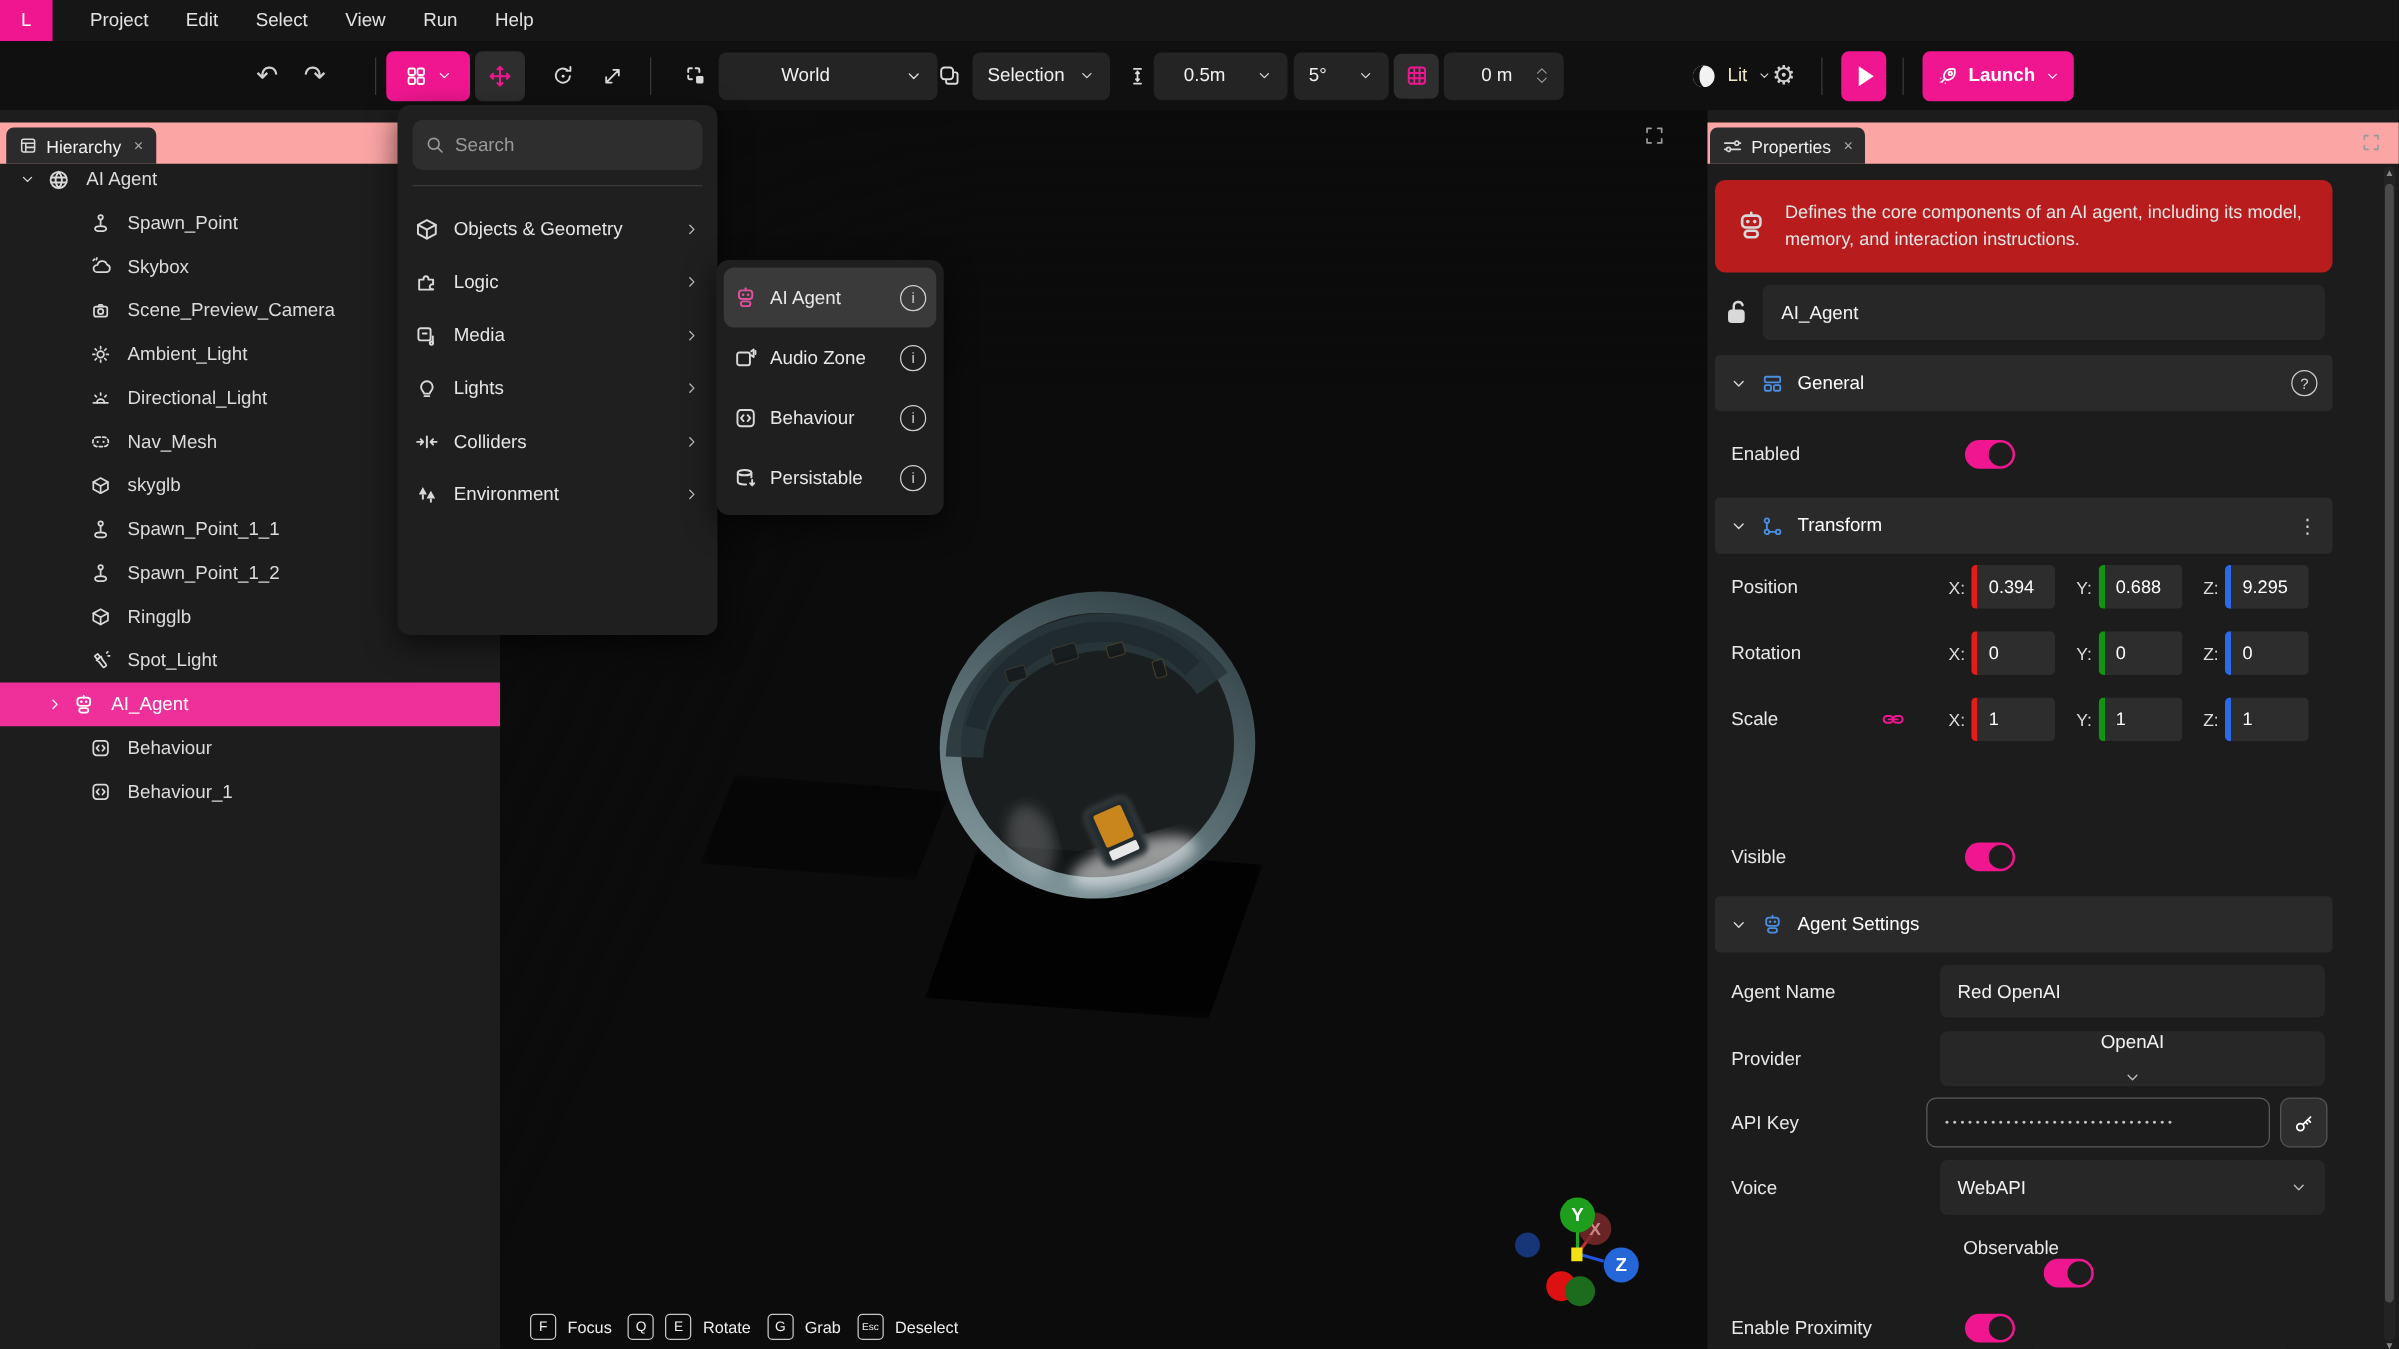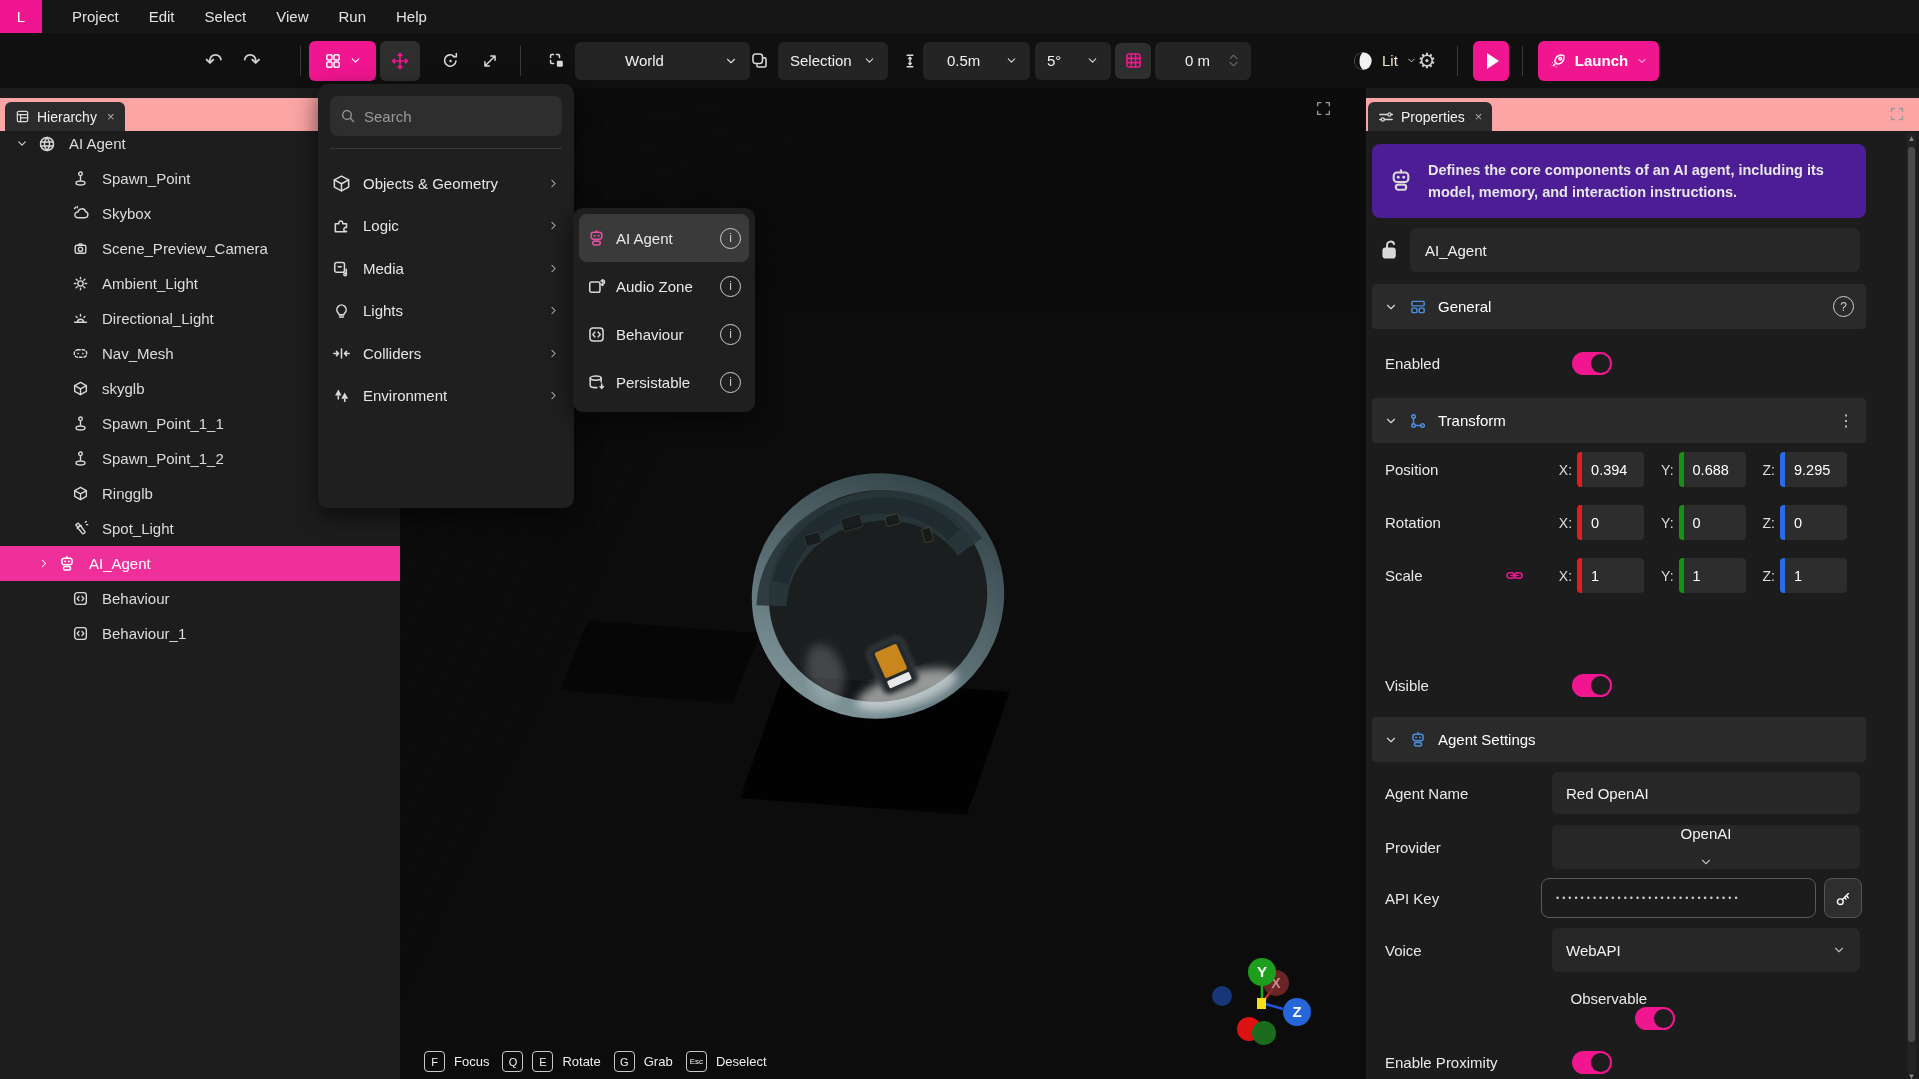--- a/index.html
+++ b/index.html
@@ -76,21 +76,21 @@
   .hint-label{font-size:13px;color:#eee;margin-right:4px;}
   .vp-expand{position:absolute;right:34px;top:12px;cursor:pointer;}
 
   
   .prop-scroll{position:absolute;right:3px;top:45px;width:9px;height:940px;background:#232323;border-radius:4px;}
   .prop-thumb{position:absolute;left:1px;top:14px;width:7px;height:895px;background:#4a4a4a;border-radius:4px;}
   .scroll-arrow-up{position:absolute;left:0;top:1px;width:9px;height:9px;color:#888;font-size:8px;line-height:9px;text-align:center;}
   .scroll-arrow-dn{position:absolute;left:0;bottom:-8px;width:9px;height:9px;color:#888;font-size:8px;line-height:9px;text-align:center;}
   .prow{position:absolute;left:0;width:540px;display:flex;align-items:center;}
   .prow .plabel{font-size:15px;color:#e9e9e9;margin-left:19px;width:150px;flex:none;}
-  .info-card{position:absolute;left:6px;top:56px;width:494px;height:74px;background:#4c1d95;border-radius:8px;display:flex;align-items:center;gap:14px;padding:0 16px;font-weight:bold;}
+  .info-card{position:absolute;left:6px;top:56px;width:494px;height:74px;background:#b91c1c;border-radius:8px;display:flex;align-items:center;gap:14px;padding:0 16px;}
   .info-card .desc{font-size:14.5px;color:#e6e6e6;line-height:1.55;}
   .name-field{position:absolute;left:44px;top:140px;width:450px;height:44px;background:#272727;border-radius:6px;display:flex;align-items:center;padding:0 15px;font-size:15px;color:#f2f2f2;}
   .lock{position:absolute;left:12px;top:150px;}
   .sec-head{position:absolute;left:6px;width:494px;height:45px;background:#2a2a2a;border-radius:4px;display:flex;align-items:center;gap:11px;padding:0 12px;font-size:15px;color:#fff;}
   .sec-head .spacer{flex:1;}
   .toggle{position:relative;width:40px;height:23px;background:#f01690;border-radius:12px;cursor:pointer;flex:none;}
   .toggle .knob{position:absolute;right:2px;top:2px;width:19px;height:19px;border-radius:50%;background:#1d1d1d;}
   .triplet{display:flex;align-items:center;margin-left:auto;margin-right:59px;gap:0;}
   .axl{font-size:14px;color:#ddd;margin-right:5px;}
   .vunit{display:flex;align-items:stretch;height:35px;border-radius:4px;overflow:hidden;margin-right:17px;}

